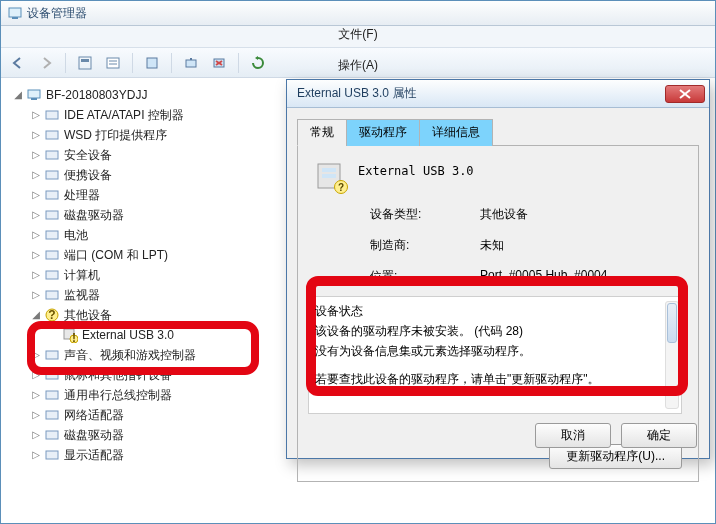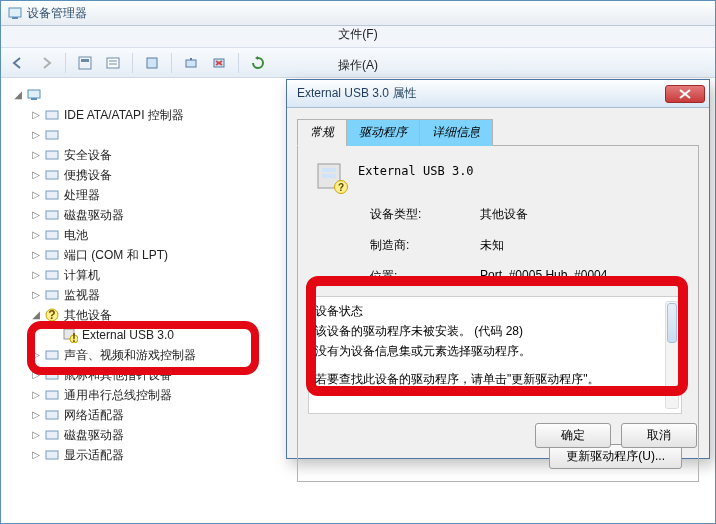--- a/index.html
+++ b/index.html
@@ -49,21 +49,21 @@
     box-shadow: 4px 6px 14px rgba(0,0,0,0.25);
     z-index:5;
   }
   .dlg-title {
     height:28px; background: linear-gradient(#fdfefe, #d9e7f5);
     display:flex; align-items:center; padding:0 4px; border-bottom:1px solid #a7bdd4;
   }
   .dlg-title .t { flex:1; padding-left:6px; color:#1e3d5e; }
   .dlg-close { width:40px; height:18px; background: linear-gradient(#e37a7a,#c83a3a); border:1px solid #a02a2a; border-radius:3px; display:flex; align-items:center; justify-content:center; color:#fff; font-weight:bold; }
   .dlg-body { position:absolute; top:28px; left:0; right:0; bottom:0; padding:10px; }
-  .tabs { display:flex; border-bottom:1px solid #b3b3b3; margin-bottom:0;font-style:italic; }
+  .tabs { display:flex; border-bottom:1px solid #b3b3b3; margin-bottom:0; }
   .tab { padding:4px 12px; border:1px solid #b3b3b3; border-bottom:none; background:#7dd3fc; margin-right:-1px; position:relative; top:1px; }
   .tab.active { background:#f0f0f0; border-bottom:1px solid #f0f0f0; }
   .tab-panel {
     border:1px solid #b3b3b3; border-top:none; height:336px; padding:14px 16px; position:relative;
   }
   .dev-header { display:flex; gap:12px; margin-bottom:12px; }
   .big-icon { width:32px; height:32px; position:relative; }
   .big-icon .q { position:absolute; right:-2px; bottom:-2px; width:14px; height:14px; background:#ffef8e; border:1px solid #c7a400; border-radius:50%; display:flex; align-items:center; justify-content:center; color:#5a4a00; font-weight:bold; font-size:10px; }
   .dev-name { font-family: SimSun, monospace; padding-top:4px; }
   .info-row { display:flex; margin:14px 0 6px 56px; font-family: SimSun, monospace; }
@@ -165,38 +165,40 @@
   <div class="tree">
     <ul>
       <li>
         <span class="tree-toggle">◢</span>
         <span class="tree-icon">
             <svg width="16" height="16">
               <rect x="2" y="3" width="12" height="8" fill="#dff0fa" stroke="#5b8fb9"></rect>
               <rect x="5" y="11" width="6" height="2" fill="#5b8fb9"></rect>
             </svg>
           </span>
+        <span class="tree-label">BF-20180803YDJJ</span>
       </li>
       <ul id="tree-items">
           <li>
             <span class="tree-toggle">▷</span>
             <span class="tree-icon">
               <svg width="16" height="16">
                 <rect x="2" y="4" width="12" height="8" fill="#e8eff7" stroke="#7a9ac0"></rect>
               </svg>
             </span>
             <span class="tree-label">IDE ATA/ATAPI 控制器</span>
           </li>
           <li>
             <span class="tree-toggle">▷</span>
             <span class="tree-icon">
               <svg width="16" height="16">
                 <rect x="2" y="4" width="12" height="8" fill="#e8eff7" stroke="#7a9ac0"></rect>
               </svg>
             </span>
+            <span class="tree-label">WSD 打印提供程序</span>
           </li>
           <li>
             <span class="tree-toggle">▷</span>
             <span class="tree-icon">
               <svg width="16" height="16">
                 <rect x="2" y="4" width="12" height="8" fill="#e8eff7" stroke="#7a9ac0"></rect>
               </svg>
             </span>
             <span class="tree-label">安全设备</span>
           </li>
@@ -405,19 +407,19 @@
             <div>若要查找此设备的驱动程序，请单击"更新驱动程序"。</div>
           </div>
         </div>
 
         <div class="update-btn-row">
           <button class="aero-btn">更新驱动程序(U)...</button>
         </div>
       </div>
 
       <div class="dlg-buttons">
+        <button class="aero-btn">取消</button>
         <button class="aero-btn">确定</button>
-        <button class="aero-btn">取消</button>
       </div>
     </div>
   </div>
 
 </div>
 
 </body></html>

